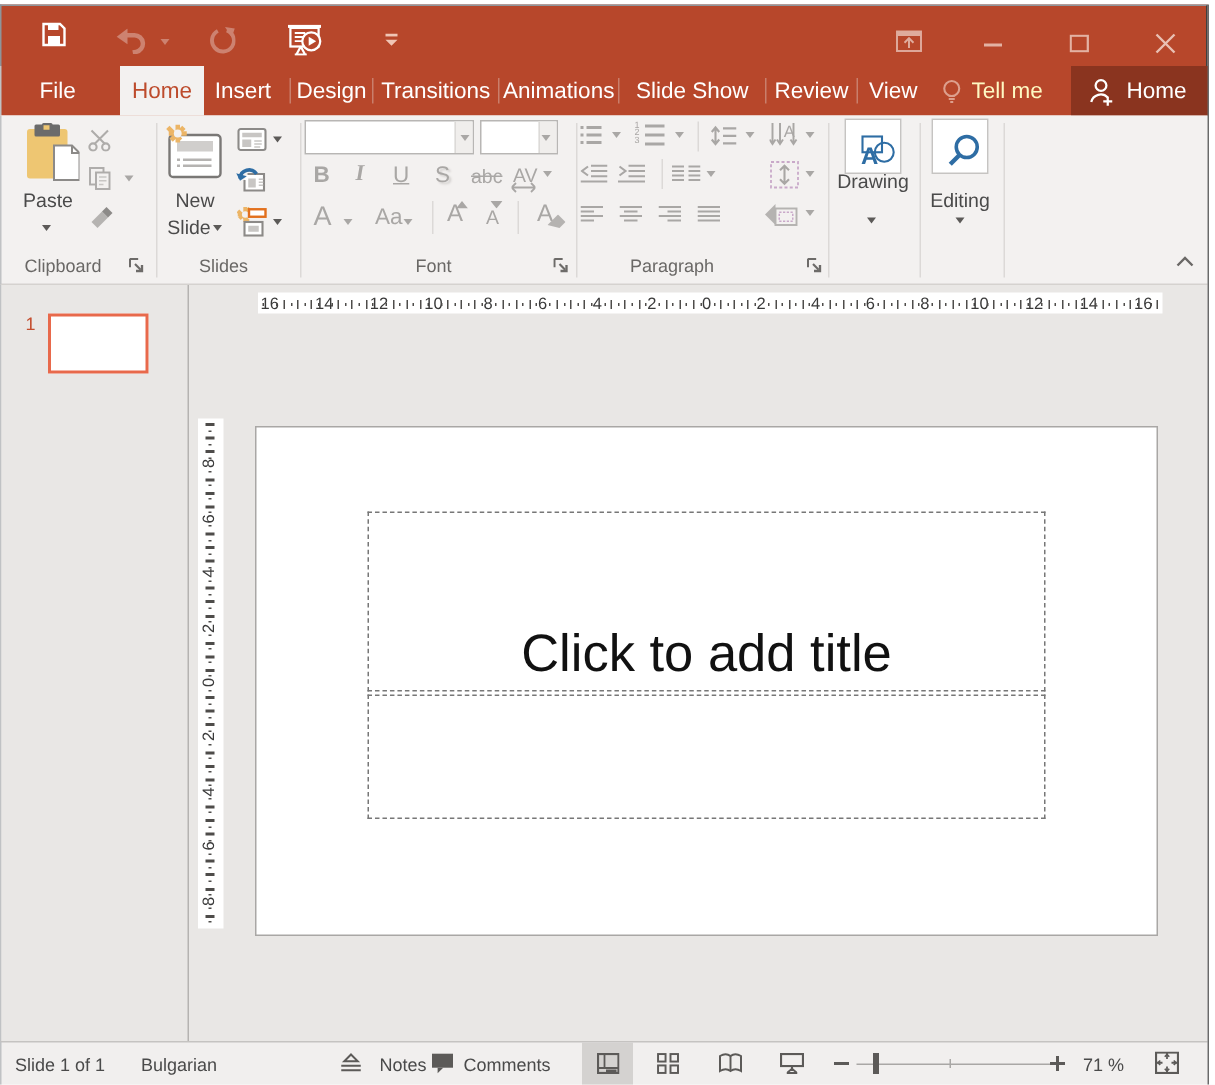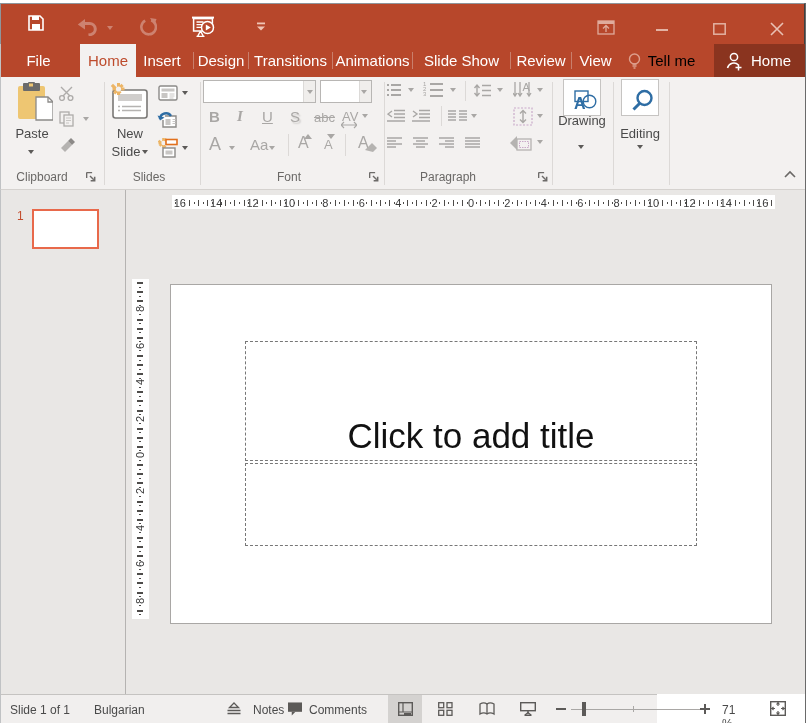--- a/index.html
+++ b/index.html
@@ -30,21 +30,21 @@
   #thumbnum{position:absolute;left:16px;top:19px;color:#c44e2f;font-size:12px;}
   #hruler{position:absolute;left:171px;top:5px;width:603px;height:14px;background:#fff;}
   #vruler{position:absolute;left:131px;top:89px;width:17px;height:340px;background:#fff;}
   #slide{position:absolute;left:169px;top:94px;width:600px;height:338px;background:#fff;border:1px solid #a9a7a5;}
   .ph{position:absolute;border:1px dashed #777;}
   #phtitle{left:74px;top:56px;width:450px;height:118px;}
   #phsub{left:74px;top:178px;width:450px;height:81px;}
   #titletext{position:absolute;left:74px;top:133px;width:452px;text-align:center;font-size:35px;color:#111;line-height:1;}
   #subtext{position:absolute;left:74px;top:182px;width:452px;text-align:center;font-size:13.6px;color:#111;line-height:1;}
   
-  #sbar{left:0;top:694px;width:657px;height:29px;background:#f1efee;border-top:1px solid #c5c3c1;border-left:1px solid #c0c2c4;box-sizing:border-box;font-size:12px;color:#4a4a4a;}
+  #sbar{left:0;top:694px;width:805px;height:29px;background:#f1efee;border-top:1px solid #c5c3c1;border-left:1px solid #c0c2c4;box-sizing:border-box;font-size:12px;color:#4a4a4a;}
   .stext{position:absolute;top:8px;}
   svg{display:block;}
 </style>
 </head>
 <body>
 <div id="w">
 
   <div class="abs" style="left:0;top:0;width:810px;height:3px;background:#fff;"></div>
 
   <div class="abs" id="tbar">
@@ -112,21 +112,21 @@
     <div class="tab" style="left:412px;width:97px;">Slide Show</div>
     <div class="tsep" style="left:509px;"></div>
     <div class="tab" style="left:510px;width:60px;">Review</div>
     <div class="tsep" style="left:570px;"></div>
     <div class="tab" style="left:571px;width:47px;">View</div>
 
     <svg class="abs" style="left:627px;top:9px" width="13" height="17" viewBox="0 0 13 17">
       <circle cx="6.5" cy="6" r="5" fill="none" stroke="#dd9f8d" stroke-width="1.4"></circle>
       <path d="M4.5 11 h4 M4.5 13 h4 M5.5 15 h2" stroke="#dd9f8d" stroke-width="1.3"></path>
     </svg>
-    <div class="tab" style="left:643px;width:55px;color:#000000;">Tell me</div>
+    <div class="tab" style="left:643px;width:55px;color:#fef9c3;">Tell me</div>
 
     <div class="abs" style="left:713px;top:0;width:92px;height:33px;background:#8a341f;"></div>
     <svg class="abs" style="left:723px;top:7px" width="20" height="20" viewBox="0 0 20 20">
       <circle cx="10" cy="6" r="3.6" fill="none" stroke="#fff" stroke-width="1.5"></circle>
       <path d="M3.5 17 a6.5 6.5 0 0 1 11 -3" fill="none" stroke="#fff" stroke-width="1.5"></path>
       <path d="M14.5 13.5 v6 M11.5 16.5 h6" stroke="#fff" stroke-width="1.5"></path>
     </svg>
     <div class="tab" style="left:745px;width:50px;">Home</div>
   </div>
 

